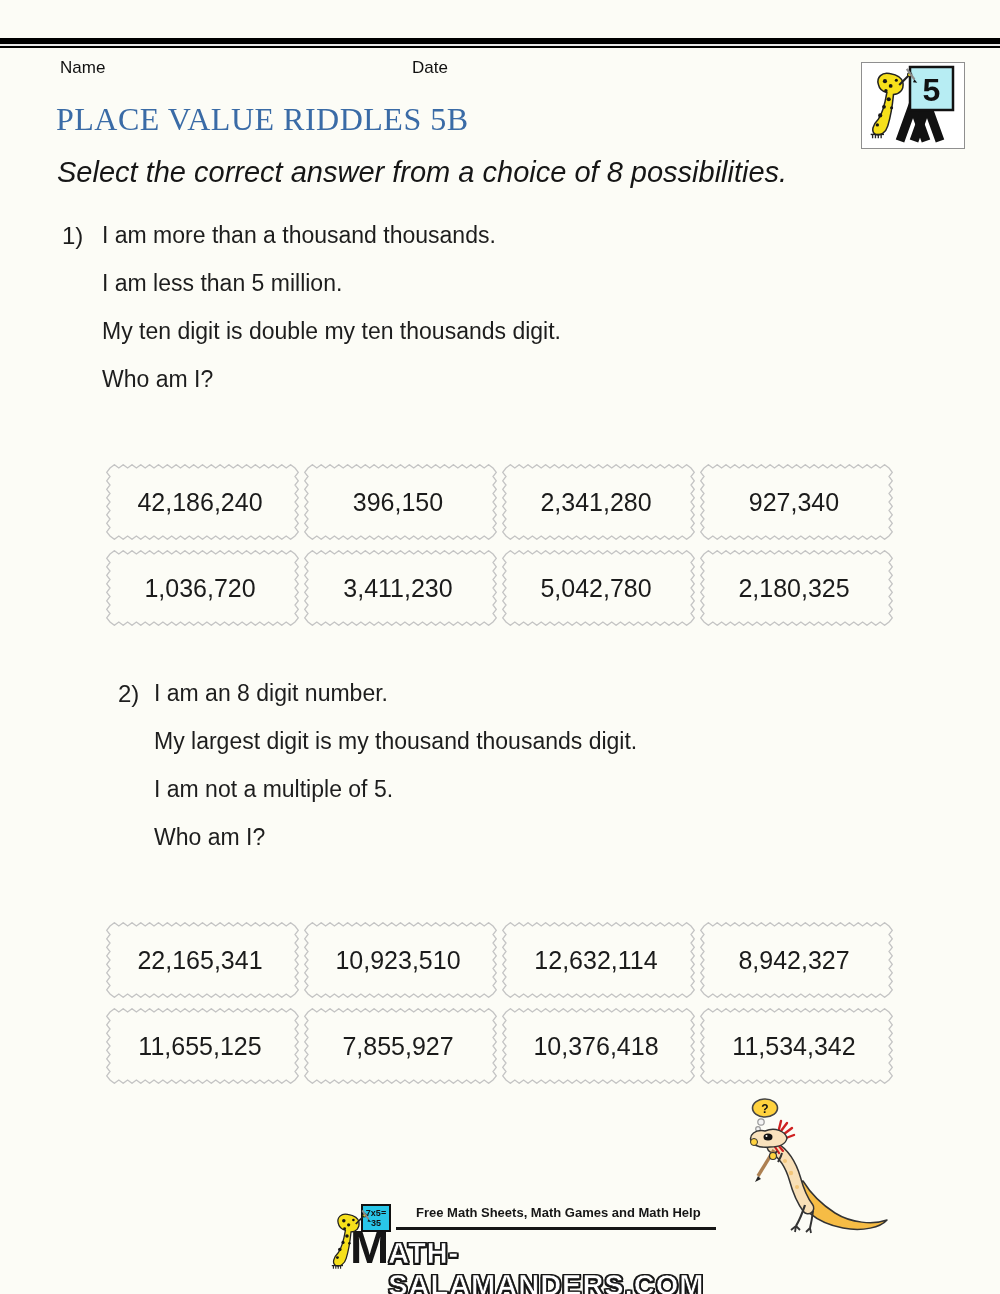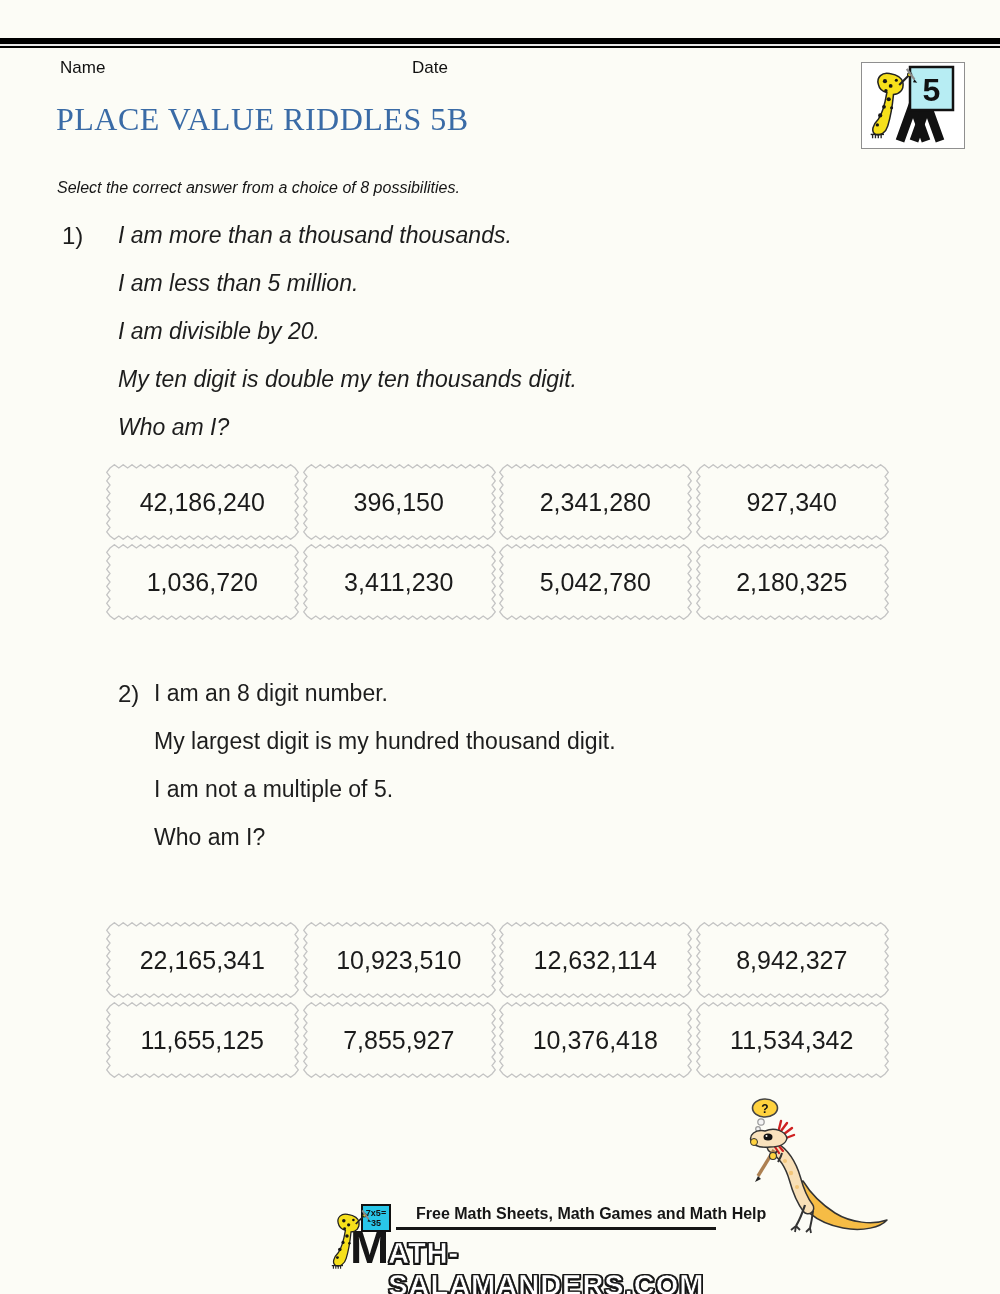--- a/index.html
+++ b/index.html
@@ -17,44 +17,43 @@
   .grade-logo{
     position:absolute;left:861px;top:62px;width:104px;height:87px;
     background:#fff;border:1px solid #8f8f8f;box-sizing:border-box;
   }
   .page-title{
     position:absolute;left:56px;top:101px;
     font-family:"Liberation Serif",serif;font-size:32px;color:#3a6ba6;
     letter-spacing:0.5px;white-space:nowrap;
   }
   .page-subtitle{
-    position:absolute;left:57px;top:156px;font-size:16px;font-style:italic;color:#161616;
+    position:absolute;left:57px;top:156px;font-size:29px;font-style:italic;color:#161616;
     white-space:nowrap;
-    margin-top:23px;
   }
   .question{position:absolute;}
   .clue-row{position:relative;height:48px;}
   .q-num{position:absolute;left:0;top:0;font-size:24px;}
   .clue-text{display:block;font-size:23px;white-space:nowrap;}
-  .q1 .clue-text{margin-left:56px;font-style:italic;}
+  .q1 .clue-text{margin-left:40px;}
   .q2 .clue-text{margin-left:36px;}
   .choice-grid{
     position:absolute;left:106px;width:782px;height:156px;
-    display:grid;grid-template-columns:repeat(4,1fr);grid-template-rows:76px 76px;gap:4px;
+    display:grid;grid-template-columns:repeat(4,1fr);grid-template-rows:76px 76px;gap:10px;
   }
   .choice-cell{
     position:relative;display:flex;align-items:center;justify-content:center;
     font-size:25px;color:#1b1b1b;background:#fcfcf6;
   }
   .zz{position:absolute;inset:0;pointer-events:none;}
   .illustration{position:absolute;left:735px;top:1093px;width:195px;height:160px;}
   .footer{position:absolute;left:328px;top:1202px;width:395px;height:72px;}
   .footer-tagline{
     position:absolute;left:88px;top:3px;width:270px;text-align:left;
-    font-size:16px;font-weight:700;color:#161616;white-space:nowrap;
+    font-size:13px;font-weight:700;color:#161616;white-space:nowrap;
   }
   .footer-rule{position:absolute;left:68px;top:25px;width:320px;height:3px;background:#161616;}
   .site-name{position:absolute;left:22px;top:24px;display:flex;align-items:baseline;}
   .site-initial{font-size:47px;font-weight:900;color:#161616;line-height:0.9;letter-spacing:-1px;}
   .site-rest{
     font-size:29px;font-weight:700;color:#fff;letter-spacing:1px;line-height:1.1;
     -webkit-text-stroke:0.6px #161616;
     text-shadow:-1.5px -1.5px 0 #161616,1.5px -1.5px 0 #161616,-1.5px 1.5px 0 #161616,
                 1.5px 1.5px 0 #161616,-1.5px 0 0 #161616,1.5px 0 0 #161616,
                 0 -1.5px 0 #161616,0 1.5px 0 #161616;
@@ -112,23 +111,20 @@
 
   <div class="question q1" style="left:62px;top:222px;">
     <div class="clue-row">
       <span class="q-num">1)</span>
       <span class="clue-text">I am more than a thousand thousands.</span>
     </div>
     <div class="clue-row">
         <span class="clue-text">I am less than 5 million.</span>
       </div>
     <div class="clue-row">
-        <span class="clue-text">I am divisible by 20.</span>
-      </div>
-    <div class="clue-row">
         <span class="clue-text">My ten digit is double my ten thousands digit.</span>
       </div>
     <div class="clue-row">
         <span class="clue-text">Who am I?</span>
       </div>
   </div>
 
   <div class="choice-grid" style="top:464px;">
     <div class="choice-cell">42,186,240<svg width="193" height="76" class="zz">
           <path d="M4,4 L8.4,0.7 L12.8,4 L17.2,0.7 L21.6,4 L26.0,0.7 L30.4,4 L34.8,0.7 L39.2,4 L43.6,0.7 L48.0,4 L52.5,0.7 L56.9,4 L61.3,0.7 L65.7,4 L70.1,0.7 L74.5,4 L78.9,0.7 L83.3,4 L87.7,0.7 L92.1,4 L96.5,0.7 L100.9,4 L105.3,0.7 L109.7,4 L114.1,0.7 L118.5,4 L122.9,0.7 L127.3,4 L131.7,0.7 L136.1,4 L140.5,0.7 L145.0,4 L149.4,0.7 L153.8,4 L158.2,0.7 L162.6,4 L167.0,0.7 L171.4,4 L175.8,0.7 L180.2,4 L184.6,0.7 L189.0,4 L192.3,8.3 L189,12.5 L192.3,16.8 L189,21.0 L192.3,25.3 L189,29.5 L192.3,33.8 L189,38.0 L192.3,42.3 L189,46.5 L192.3,50.8 L189,55.0 L192.3,59.3 L189,63.5 L192.3,67.8 L189,72.0 L184.6,75.3 L180.2,72 L175.8,75.3 L171.4,72 L167.0,75.3 L162.6,72 L158.2,75.3 L153.8,72 L149.4,75.3 L145.0,72 L140.5,75.3 L136.1,72 L131.7,75.3 L127.3,72 L122.9,75.3 L118.5,72 L114.1,75.3 L109.7,72 L105.3,75.3 L100.9,72 L96.5,75.3 L92.1,72 L87.7,75.3 L83.3,72 L78.9,75.3 L74.5,72 L70.1,75.3 L65.7,72 L61.3,75.3 L56.9,72 L52.5,75.3 L48.0,72 L43.6,75.3 L39.2,72 L34.8,75.3 L30.4,72 L26.0,75.3 L21.6,72 L17.2,75.3 L12.8,72 L8.4,75.3 L4.0,72 L0.7,67.8 L4,63.5 L0.7,59.3 L4,55.0 L0.7,50.8 L4,46.5 L0.7,42.3 L4,38.0 L0.7,33.8 L4,29.5 L0.7,25.3 L4,21.0 L0.7,16.8 L4,12.5 L0.7,8.3 L4,4.0 Z" fill="none" stroke="#c4c4c4" stroke-width="1.3"></path>
@@ -155,21 +151,21 @@
           <path d="M4,4 L8.4,0.7 L12.8,4 L17.2,0.7 L21.6,4 L26.0,0.7 L30.4,4 L34.8,0.7 L39.2,4 L43.6,0.7 L48.0,4 L52.5,0.7 L56.9,4 L61.3,0.7 L65.7,4 L70.1,0.7 L74.5,4 L78.9,0.7 L83.3,4 L87.7,0.7 L92.1,4 L96.5,0.7 L100.9,4 L105.3,0.7 L109.7,4 L114.1,0.7 L118.5,4 L122.9,0.7 L127.3,4 L131.7,0.7 L136.1,4 L140.5,0.7 L145.0,4 L149.4,0.7 L153.8,4 L158.2,0.7 L162.6,4 L167.0,0.7 L171.4,4 L175.8,0.7 L180.2,4 L184.6,0.7 L189.0,4 L192.3,8.3 L189,12.5 L192.3,16.8 L189,21.0 L192.3,25.3 L189,29.5 L192.3,33.8 L189,38.0 L192.3,42.3 L189,46.5 L192.3,50.8 L189,55.0 L192.3,59.3 L189,63.5 L192.3,67.8 L189,72.0 L184.6,75.3 L180.2,72 L175.8,75.3 L171.4,72 L167.0,75.3 L162.6,72 L158.2,75.3 L153.8,72 L149.4,75.3 L145.0,72 L140.5,75.3 L136.1,72 L131.7,75.3 L127.3,72 L122.9,75.3 L118.5,72 L114.1,75.3 L109.7,72 L105.3,75.3 L100.9,72 L96.5,75.3 L92.1,72 L87.7,75.3 L83.3,72 L78.9,75.3 L74.5,72 L70.1,75.3 L65.7,72 L61.3,75.3 L56.9,72 L52.5,75.3 L48.0,72 L43.6,75.3 L39.2,72 L34.8,75.3 L30.4,72 L26.0,75.3 L21.6,72 L17.2,75.3 L12.8,72 L8.4,75.3 L4.0,72 L0.7,67.8 L4,63.5 L0.7,59.3 L4,55.0 L0.7,50.8 L4,46.5 L0.7,42.3 L4,38.0 L0.7,33.8 L4,29.5 L0.7,25.3 L4,21.0 L0.7,16.8 L4,12.5 L0.7,8.3 L4,4.0 Z" fill="none" stroke="#c4c4c4" stroke-width="1.3"></path>
         </svg></div>
   </div>
 
   <div class="question q2" style="left:118px;top:680px;">
     <div class="clue-row">
       <span class="q-num">2)</span>
       <span class="clue-text">I am an 8 digit number.</span>
     </div>
     <div class="clue-row">
-        <span class="clue-text">My largest digit is my hundred thousand digit.</span>
+        <span class="clue-text">My largest digit is my thousand thousands digit.</span>
       </div>
     <div class="clue-row">
         <span class="clue-text">I am not a multiple of 5.</span>
       </div>
     <div class="clue-row">
         <span class="clue-text">Who am I?</span>
       </div>
   </div>
 
   <div class="choice-grid" style="top:922px;text-align:right;">

